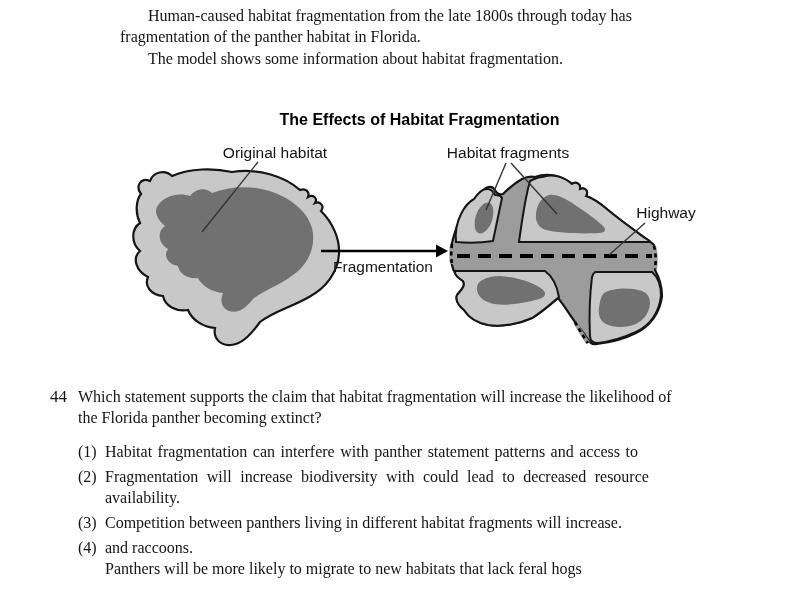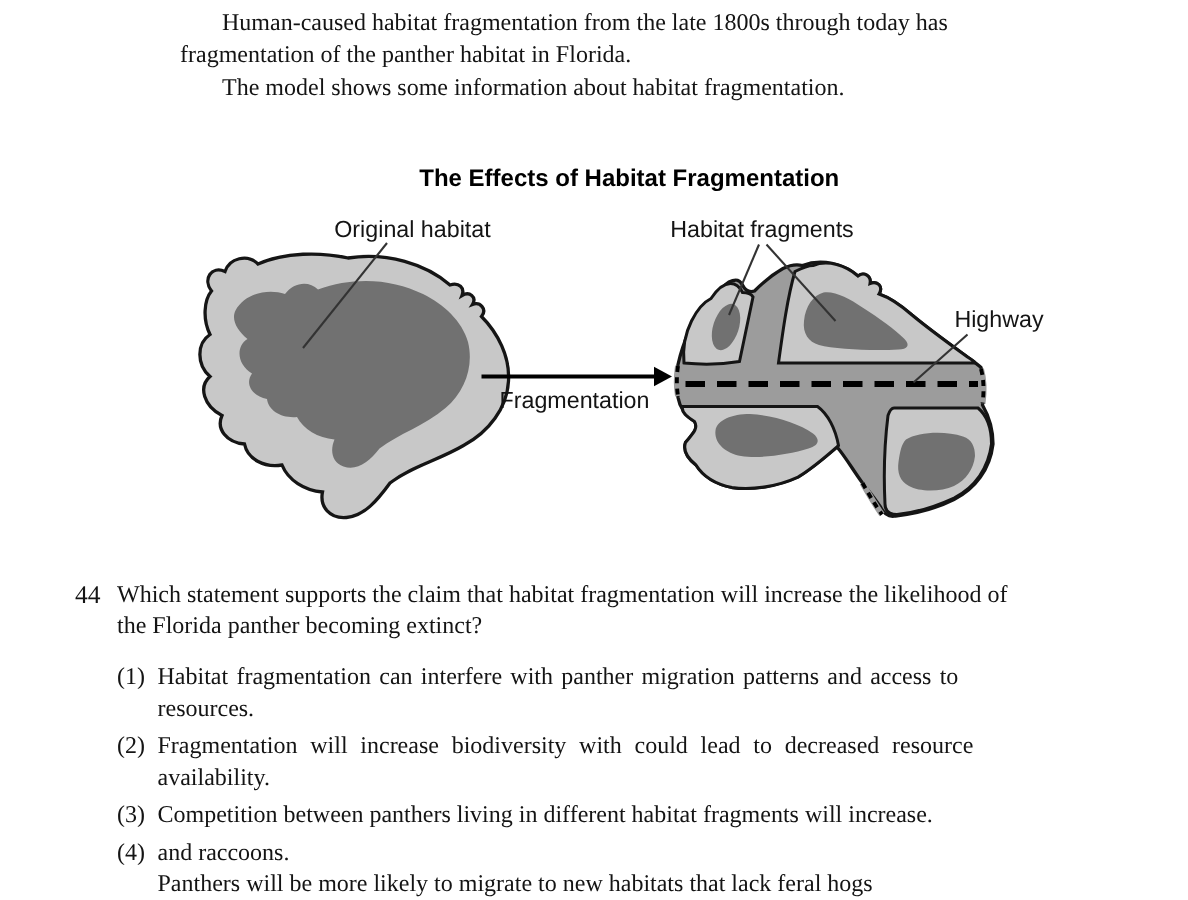--- a/index.html
+++ b/index.html
@@ -213,22 +213,21 @@
   <div class="question">
     <div class="q-number">44</div>
     <div class="q-stem">
       <div>Which statement supports the claim that habitat fragmentation will increase the likelihood of</div>
       <div>the Florida panther becoming extinct?</div>
     </div>
     <div class="choices">
       <div class="choice">
         <div class="marker">(1)</div>
         <div class="lines">
-          <div class="ws-1">Habitat fragmentation can interfere with panther migration patterns and access to</div>
-          <div>resources.</div>
+          <div class="ws-1">Habitat fragmentation can interfere with panther statement patterns and access to</div>
         </div>
       </div>
       <div class="choice">
         <div class="marker">(2)</div>
         <div class="lines">
           <div class="ws-2">Fragmentation will increase biodiversity with could lead to decreased resource</div>
           <div>availability.</div>
         </div>
       </div>
       <div class="choice">

